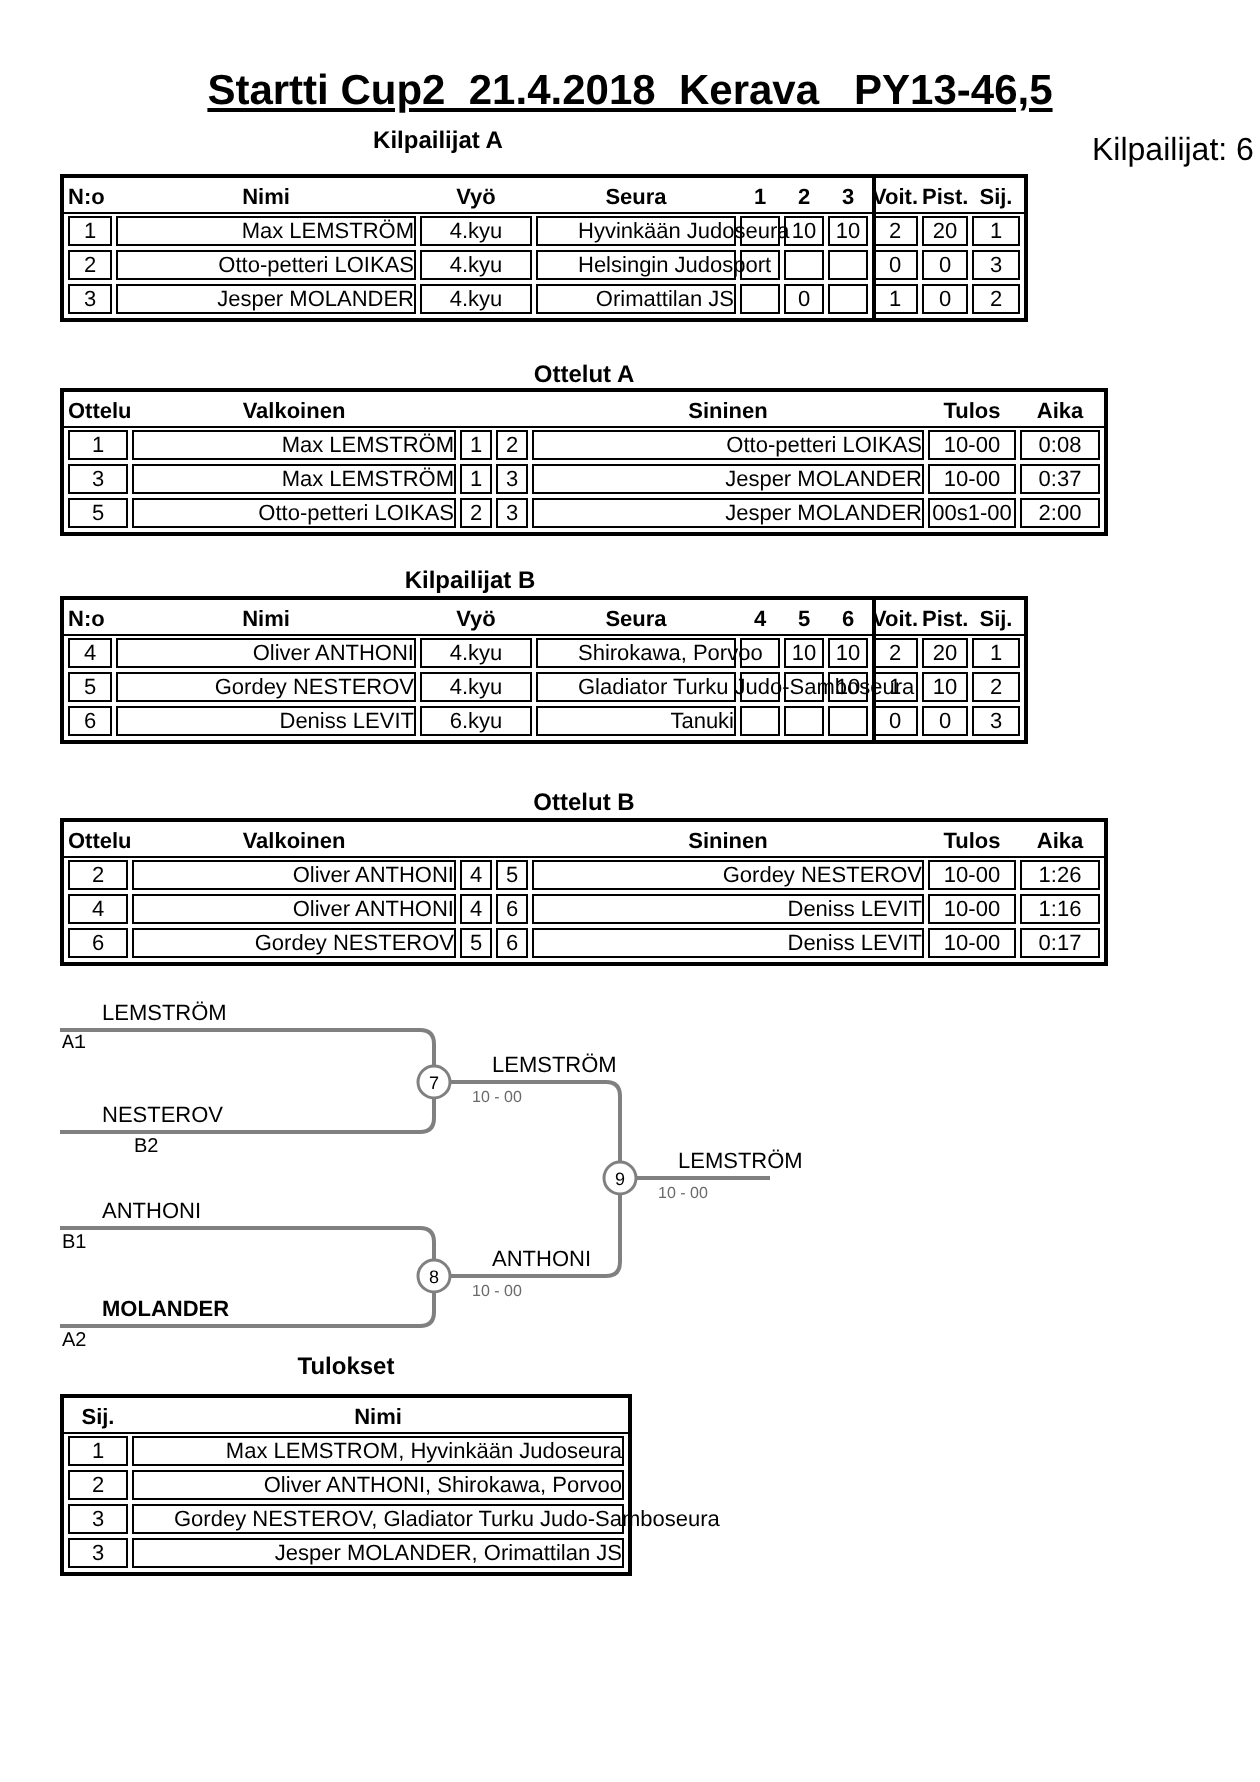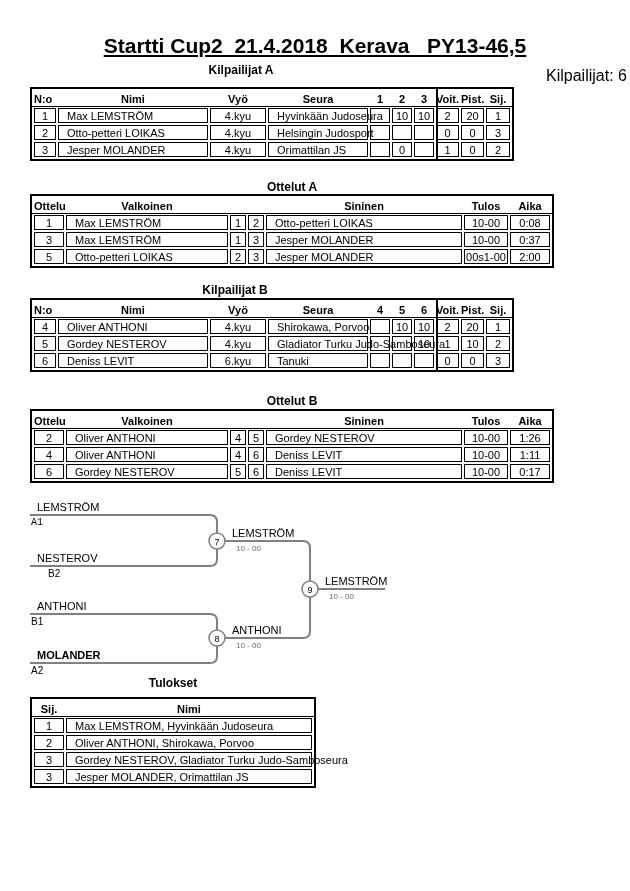--- a/index.html
+++ b/index.html
@@ -4,38 +4,38 @@
 <style>
   html,body{margin:0;padding:0;background:#fff;}
   body{width:630px;height:891px;position:relative;font-family:"Liberation Sans",sans-serif;color:#000;overflow:hidden;}
   .title{position:absolute;top:34px;left:0;width:630px;text-align:center;font-size:21px;font-weight:bold;white-space:pre;text-decoration:underline;}
   .plabel{position:absolute;left:546px;top:67px;font-size:16px;}
   .sec{position:absolute;font-weight:bold;font-size:12px;text-align:center;height:14px;}
   .twrap{position:absolute;border:2px solid #000;background:#fff;}
   table{border-collapse:separate;border-spacing:2px;table-layout:fixed;}
   th{font-size:11px;font-weight:bold;padding:0;height:15px;vertical-align:middle;text-align:center;box-sizing:border-box;white-space:nowrap;}
   td{font-size:11px;border:1px solid #000;padding:0;height:15px;vertical-align:middle;text-align:center;box-sizing:border-box;background:#fff;white-space:nowrap;}
-  td.l{text-align:left;padding-left:8px;}
+  td.l{text-align:right;padding-left:20px;}
   th.l{text-align:left;}
   .hline{position:absolute;left:0;right:0;top:17px;height:1px;background:#000;}
   .vsep{position:absolute;top:0;bottom:0;width:2px;background:#000;left:404px;}
   .spill{position:relative;z-index:2;white-space:nowrap;}
   .bracket{position:absolute;left:20px;top:495px;width:440px;height:190px;}
   .bracket svg{position:absolute;left:0;top:0;}
-  .bname{position:absolute;font-size:11px;white-space:nowrap;}
+  .bname{position:absolute;font-size:11px;white-space:nowrap;margin-left:14px;}
   .bcode{position:absolute;font-size:10px;white-space:nowrap;}
   .bscore{position:absolute;font-size:8px;color:#6a6a6a;white-space:nowrap;}
 </style>
 </head>
 <body>
 
 <div class="title">Startti Cup2  21.4.2018  Kerava   PY13-46,5</div>
 <div class="plabel">Kilpailijat: 6</div>
 
-<div class="sec" style="left:36px;top:63px;width:410px;">Kilpailijat A</div>
+<div class="sec" style="left:14px;top:63px;width:410px;">Kilpailijat A</div>
 <div class="twrap" style="left:30px;top:87px;width:480px;">
   <div class="hline"></div>
   <div class="vsep"></div>
   <table style="width:480px;">
     <colgroup>
         <col style="width:22px">
         <col style="width:150px">
         <col style="width:56px">
         <col style="width:100px">
         <col style="width:20px">
@@ -254,21 +254,21 @@
       <td>10-00</td>
       <td>1:26</td>
     </tr>
     <tr>
       <td>4</td>
       <td class="l">Oliver ANTHONI</td>
       <td>4</td>
       <td>6</td>
       <td class="l">Deniss LEVIT</td>
       <td>10-00</td>
-      <td>1:11</td>
+      <td>1:16</td>
     </tr>
     <tr>
       <td>6</td>
       <td class="l">Gordey NESTEROV</td>
       <td>5</td>
       <td>6</td>
       <td class="l">Deniss LEVIT</td>
       <td>10-00</td>
       <td>0:17</td>
     </tr>
@@ -286,21 +286,21 @@
     <circle cx="197" cy="46" r="8" fill="#ffffff" stroke="#808080" stroke-width="1.5"></circle>
     <circle cx="197" cy="143" r="8" fill="#ffffff" stroke="#808080" stroke-width="1.5"></circle>
     <circle cx="290" cy="94" r="8" fill="#ffffff" stroke="#808080" stroke-width="1.5"></circle>
     <text x="197" y="49.5" text-anchor="middle" font-size="9" fill="#000">7</text>
     <text x="197" y="146.5" text-anchor="middle" font-size="9" fill="#000">8</text>
     <text x="290" y="97.5" text-anchor="middle" font-size="9" fill="#000">9</text>
   </svg>
   <div class="bname" style="left:17px;top:6px;">LEMSTRÖM</div>
   <div class="bcode" style="left:11px;top:22px;font-family:Liberation Mono, monospace;">A1</div>
   <div class="bname" style="left:17px;top:57px;">NESTEROV</div>
-  <div class="bcode" style="left:0;top:73px;padding-left:28px;">B2</div>
+  <div class="bcode" style="left:19px;top:73px;padding-left:28px;">B2</div>
   <div class="bname" style="left:17px;top:105px;">ANTHONI</div>
   <div class="bcode" style="left:11px;top:121px;">B1</div>
   <div class="bname" style="left:17px;top:154px;font-weight:bold;">MOLANDER</div>
   <div class="bcode" style="left:11px;top:170px;">A2</div>
   <div class="bname" style="left:212px;top:32px;">LEMSTRÖM</div>
   <div class="bscore" style="left:216px;top:49px;">10 - 00</div>
   <div class="bname" style="left:212px;top:129px;">ANTHONI</div>
   <div class="bscore" style="left:216px;top:146px;">10 - 00</div>
   <div class="bname" style="left:305px;top:80px;">LEMSTRÖM</div>
   <div class="bscore" style="left:309px;top:97px;">10 - 00</div>

